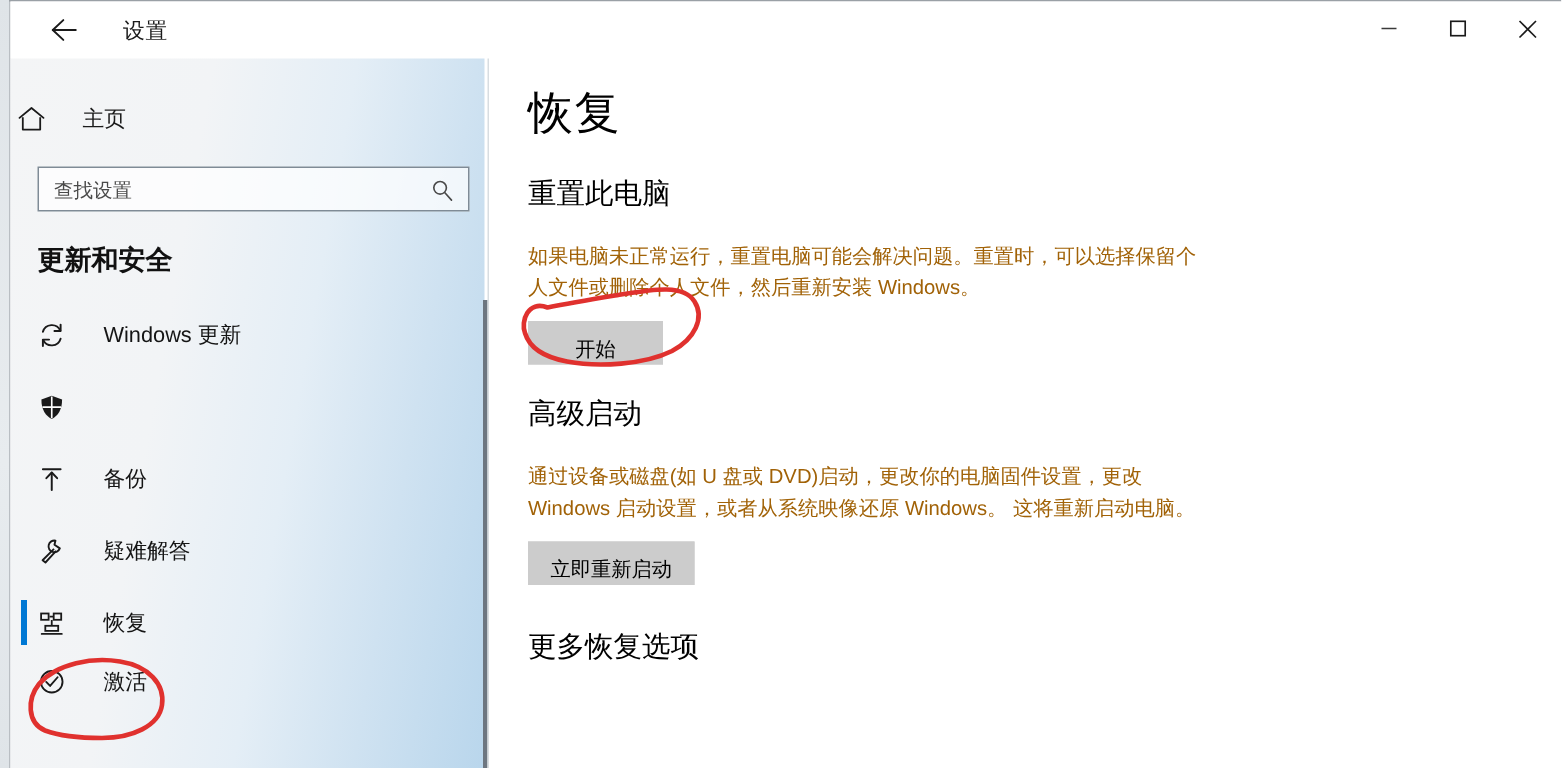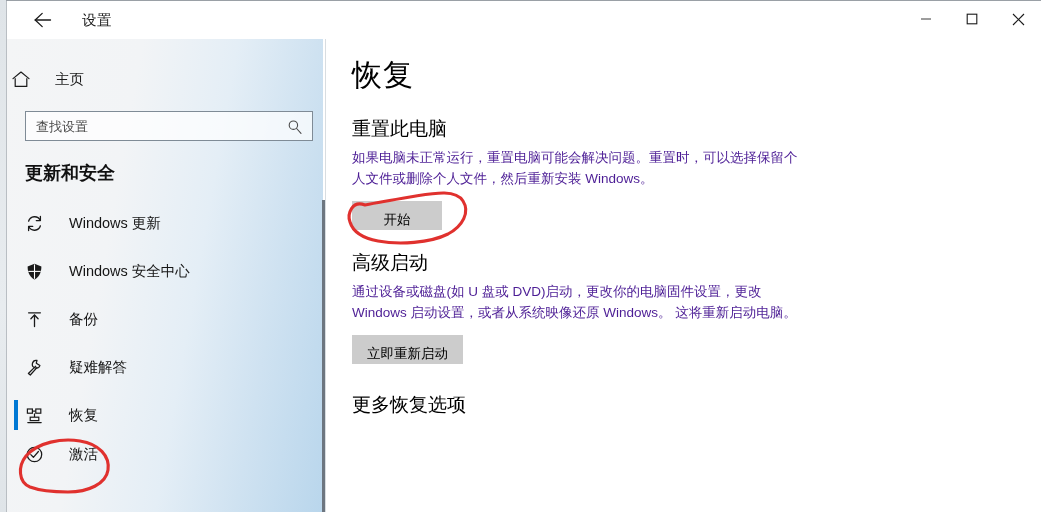--- a/index.html
+++ b/index.html
@@ -208,25 +208,25 @@
     color: #000;
     letter-spacing: 1px;
   }
   .sec-title {
     margin: 20px 0 0 26px;
     font-size: 19px;
     font-weight: 400;
     color: #000;
   }
   .sec-body {
-    margin: 5px 0 0 26px;
+    margin: 18px 0 0 26px;
     width: 452px;
     font-size: 13.5px;
     line-height: 21px;
-    color: #4c1d95;
+    color: #a16207;
   }
   .btn {
     margin: 12px 0 0 26px;
     background: #cccccc;
     border: 1px solid #cccccc;
     color: #000;
     font-family: "Liberation Sans", "DejaVu Sans", sans-serif;
     font-size: 13.5px;
     height: 29px;
     min-width: 90px;
@@ -337,21 +337,20 @@
 
       <div class="nav-item">
 
         <span class="nav-icon">
           <svg width="19" height="19" viewBox="0 0 19 19">
             <path d="M9.5 1.8 L16.4 4.4 C16.4 11.2 13.6 15.4 9.5 17.4 C5.4 15.4 2.6 11.2 2.6 4.4 Z" fill="#1a1a1a"></path>
             <line x1="9.5" y1="2.4" x2="9.5" y2="16.8" stroke="#ffffff" stroke-width="1.1"></line>
             <line x1="3.3" y1="9.4" x2="15.7" y2="9.4" stroke="#ffffff" stroke-width="1.1"></line>
           </svg>
         </span>
-        <span class="nav-label">Windows 安全中心</span>
       </div>
 
       <div class="nav-item">
 
         <span class="nav-icon">
           <svg width="19" height="19" viewBox="0 0 19 19">
             <line x1="3.6" y1="2.8" x2="15.4" y2="2.8" stroke="#1a1a1a" stroke-width="1.3" stroke-linecap="round"></line>
             <line x1="9.5" y1="5.2" x2="9.5" y2="16.6" stroke="#1a1a1a" stroke-width="1.3" stroke-linecap="round"></line>
             <path d="M5.9 8.8 L9.5 5.0 L13.1 8.8" fill="none" stroke="#1a1a1a" stroke-width="1.3" stroke-linecap="round" stroke-linejoin="round"></path>
           </svg>

